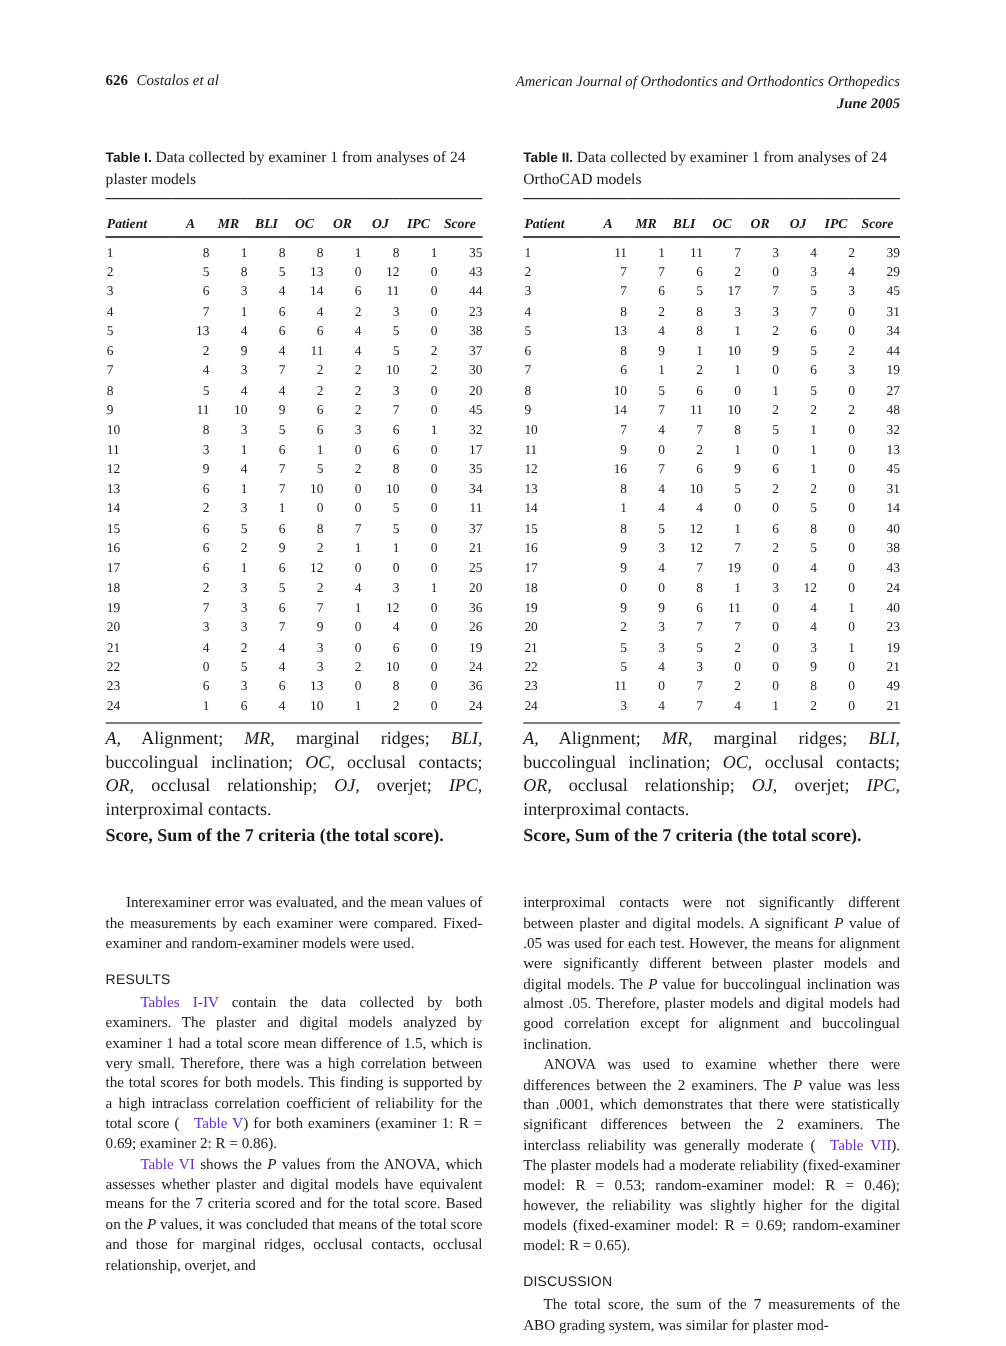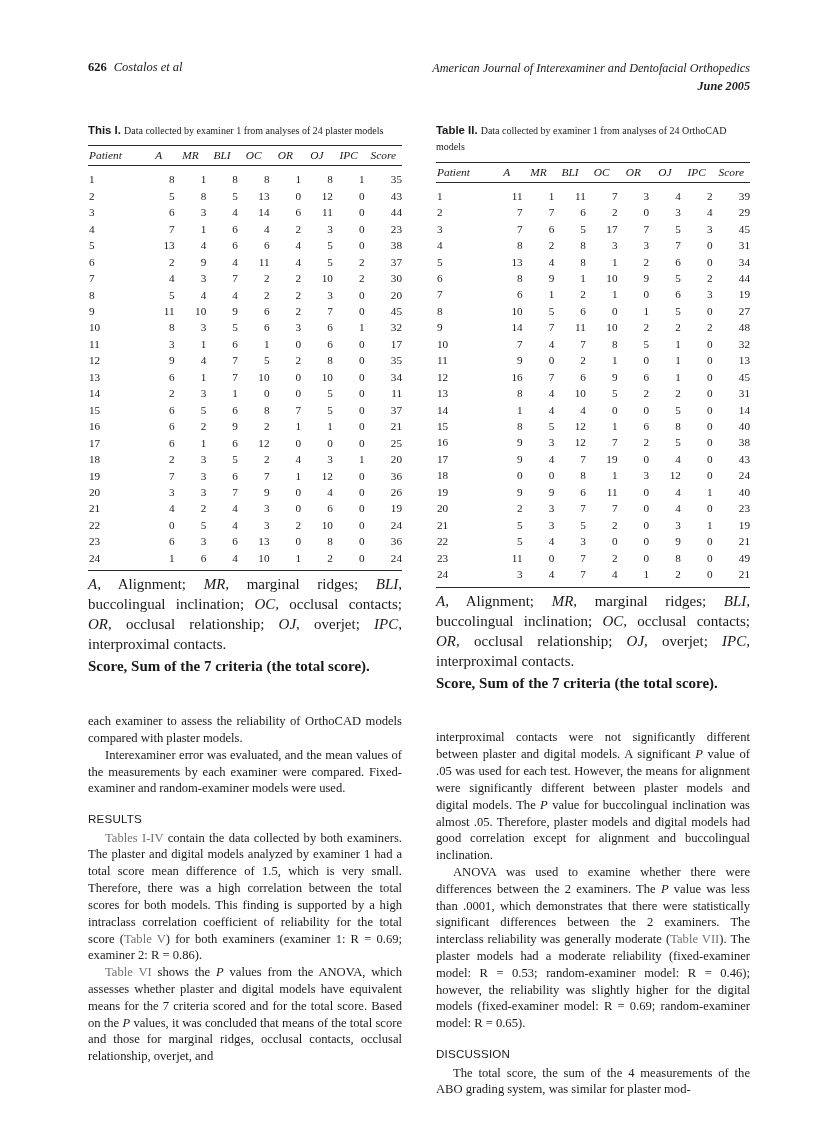--- a/index.html
+++ b/index.html
@@ -63,31 +63,31 @@
   .tbl-caption {
     font-size: 12.3px;
     line-height: 1.33;
     margin-bottom: 7px;
   }
   .tbl-caption .tbl-label {
     font-weight: bold;
     font-family: "Liberation Sans", sans-serif;
     font-size: 11.4px;
   }
-  .tbl-caption .tbl-title { font-size: 10px; }
+  .tbl-caption .tbl-title { font-size: 13px; }
 
   table.data {
     width: 100%;
     border-collapse: collapse;
     font-size: 11.2px;
   }
   table.data thead th {
     font-style: italic;
-    font-weight: normal;
-    padding: 3px 0 4px 0;
+    font-weight: bold;
+    padding: 15px 0 4px 0;
     border-top: 1.4px solid #2a2a2a;
     border-bottom: 1.4px solid #2a2a2a;
     font-size: 11.4px;
   }
   table.data thead th.c-patient { text-align: left; padding-left: 1px; }
   table.data tbody td {
     padding: 0.9px 0;
     text-align: right;
     line-height: 1.31;
   }
@@ -116,51 +116,51 @@
   
   .body-text {
     font-size: 12.6px;
     line-height: 1.335;
     text-align: justify;
     -webkit-hyphens: auto;
     hyphens: auto;
   }
   .body-text p { margin: 0; }
   .body-text p.indent { text-indent: 17px; }
-  .xref { color: #737373; }
+  .xref { color: #6d28d9; margin-left: 12px; }
   .sec-head {
     font-family: "Liberation Sans", sans-serif;
     font-weight: normal;
     font-size: 11.6px;
     letter-spacing: 0.2px;
     margin: 14px 0 3px 0;
   }
 </style>
 </head>
 <body>
 
 <div class="page">
 
   <div class="runhead">
     <div class="runhead-left">
       <span class="runhead-pageno">626</span><span class="runhead-authors">Costalos et al</span>
     </div>
     <div class="runhead-right">
-      <div>American Journal of Interexaminer and Dentofacial Orthopedics</div>
+      <div>American Journal of Orthodontics and Orthodontics Orthopedics</div>
       <div class="runhead-date">June 2005</div>
     </div>
   </div>
 
   <div class="columns">
 
     <div class="col">
 
       <div class="tbl-block">
         <div class="tbl-caption">
-          <span class="tbl-label">This I.</span>
+          <span class="tbl-label">Table I.</span>
           <span class="tbl-title">Data collected by examiner 1 from analyses of 24 plaster models</span>
         </div>
         <table class="data">
           <colgroup>
             <col class="w-patient">
               <col class="w-num">
               <col class="w-num">
               <col class="w-num">
               <col class="w-num">
               <col class="w-num">
@@ -451,21 +451,20 @@
         <div class="tbl-rule-bottom"></div>
         <div class="tbl-notes">
           <div>
             <i>A,</i><span> Alignment; </span><i>MR,</i><span> marginal ridges; </span><i>BLI,</i><span> buccolingual inclination; </span><i>OC,</i><span> occlusal contacts; </span><i>OR,</i><span> occlusal relationship; </span><i>OJ,</i><span> overjet; </span><i>IPC,</i><span> interproximal contacts.</span>
           </div>
           <div class="note-line2">Score, Sum of the 7 criteria (the total score).</div>
         </div>
       </div>
 
       <div class="body-text" style="margin-top:36px;">
-        <p>each examiner to assess the reliability of OrthoCAD models compared with plaster models.</p>
         <p class="indent">Interexaminer error was evaluated, and the mean values of the measurements by each examiner were compared. Fixed-examiner and random-examiner models were used.</p>
         <div class="sec-head">RESULTS</div>
         <p class="indent"><span class="xref">Tables I-IV</span><span> contain the data collected by both examiners. The plaster and digital models analyzed by examiner 1 had a total score mean difference of 1.5, which is very small. Therefore, there was a high correlation between the total scores for both models. This finding is supported by a high intraclass correlation coefficient of reliability for the total score (</span><span class="xref">Table V</span><span>) for both examiners (examiner 1: R = 0.69; examiner 2: R = 0.86).</span></p>
         <p class="indent"><span class="xref">Table VI</span><span> shows the </span><i>P</i><span> values from the ANOVA, which assesses whether plaster and digital models have equivalent means for the 7 criteria scored and for the total score. Based on the </span><i>P</i><span> values, it was concluded that means of the total score and those for marginal ridges, occlusal contacts, occlusal relationship, overjet, and</span></p>
       </div>
 
     </div>
 
     <div class="col">
 
@@ -772,18 +771,18 @@
             <i>A,</i><span> Alignment; </span><i>MR,</i><span> marginal ridges; </span><i>BLI,</i><span> buccolingual inclination; </span><i>OC,</i><span> occlusal contacts; </span><i>OR,</i><span> occlusal relationship; </span><i>OJ,</i><span> overjet; </span><i>IPC,</i><span> interproximal contacts.</span>
           </div>
           <div class="note-line2">Score, Sum of the 7 criteria (the total score).</div>
         </div>
       </div>
 
       <div class="body-text" style="margin-top:36px;">
         <p><span>interproximal contacts were not significantly different between plaster and digital models. A significant </span><i>P</i><span> value of .05 was used for each test. However, the means for alignment were significantly different between plaster models and digital models. The </span><i>P</i><span> value for buccolingual inclination was almost .05. Therefore, plaster models and digital models had good correlation except for alignment and buccolingual inclination.</span></p>
         <p class="indent"><span>ANOVA was used to examine whether there were differences between the 2 examiners. The </span><i>P</i><span> value was less than .0001, which demonstrates that there were statistically significant differences between the 2 examiners. The interclass reliability was generally moderate (</span><span class="xref">Table VII</span><span>). The plaster models had a moderate reliability (fixed-examiner model: R = 0.53; random-examiner model: R = 0.46); however, the reliability was slightly higher for the digital models (fixed-examiner model: R = 0.69; random-examiner model: R = 0.65).</span></p>
         <div class="sec-head">DISCUSSION</div>
-        <p class="indent">The total score, the sum of the 4 measurements of the ABO grading system, was similar for plaster mod-</p>
+        <p class="indent">The total score, the sum of the 7 measurements of the ABO grading system, was similar for plaster mod-</p>
       </div>
 
     </div>
   </div>
 </div>
 
 </body></html>

